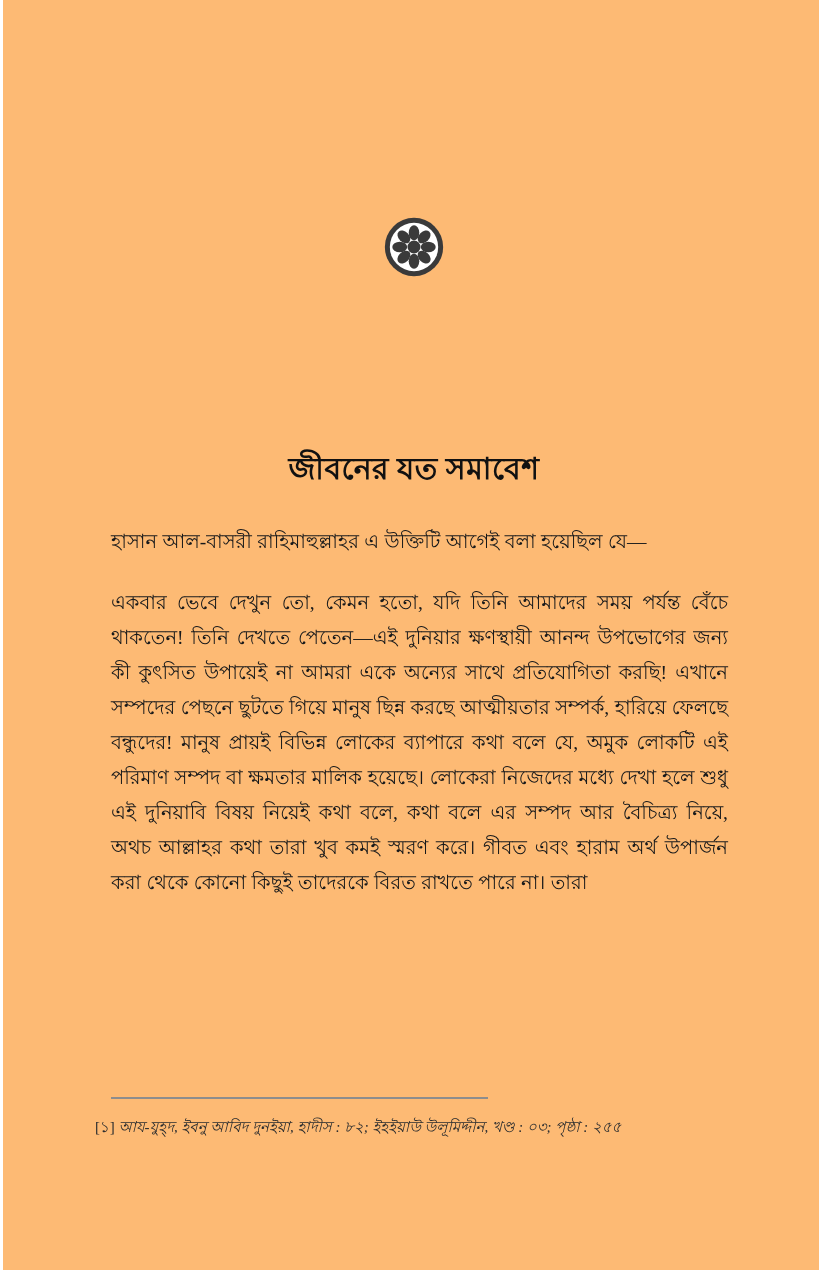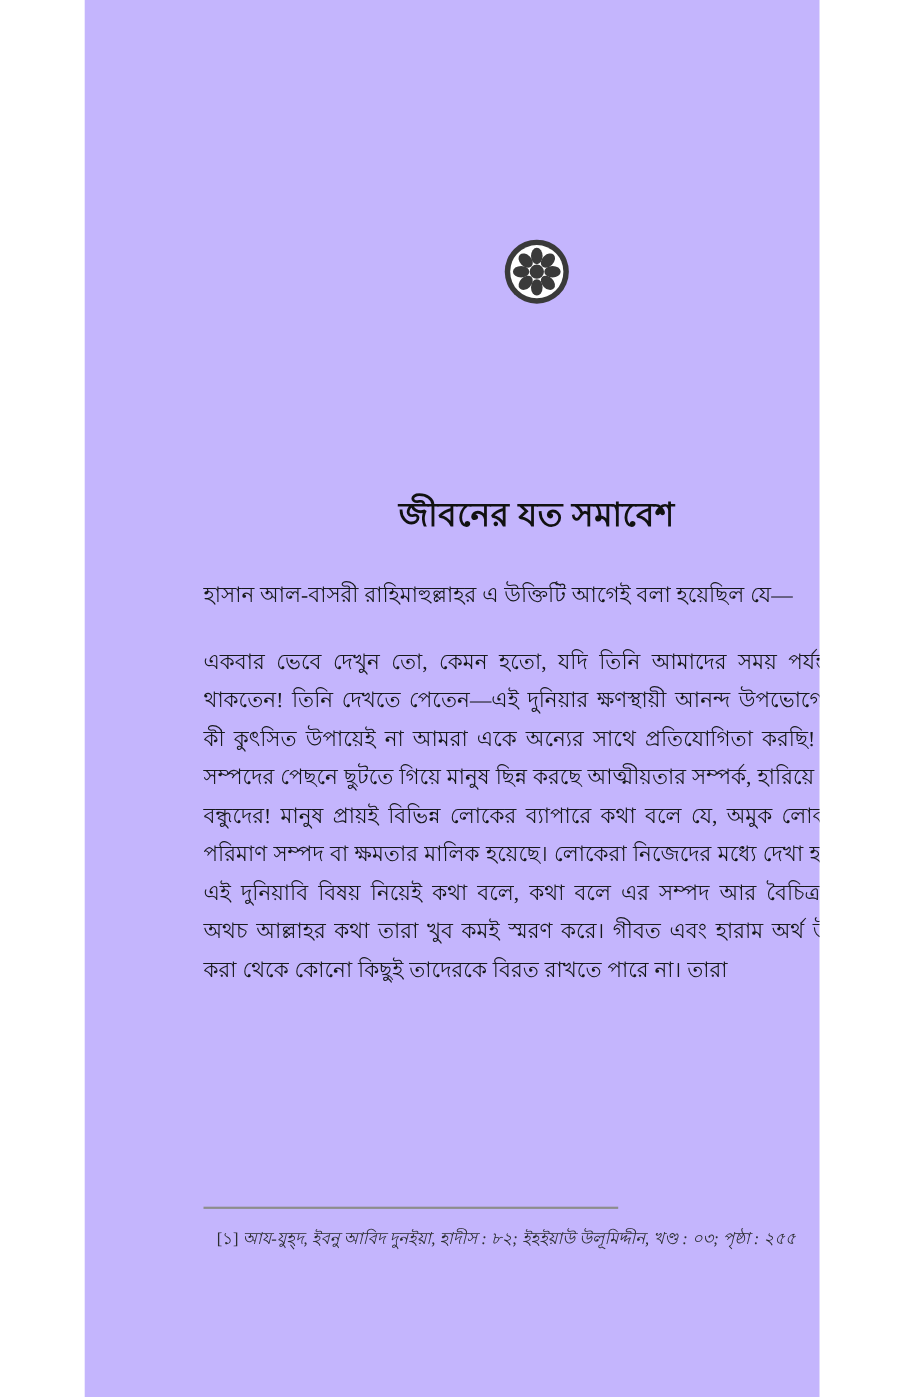--- a/index.html
+++ b/index.html
@@ -3,24 +3,24 @@
 <meta charset="utf-8">
 <style>
   html, body {
     margin: 0;
     padding: 0;
     background: #ffffff;
   }
 
   .page {
     position: relative;
-    width: 668px;
+    width: 816px;
     height: 1270px;
     margin: 0 auto;
-    background: #c4b5fd;
+    background: #fdba74;
     overflow: hidden;
     font-family: "Liberation Serif", "DejaVu Serif", serif;
     color: #000000;
   }
 
   
   .ornament-wrap {
     position: absolute;
     top: 216px;
     left: 0;
@@ -105,21 +105,21 @@
   .footnote-rule {
     position: absolute;
     left: 108px;
     top: 1097px;
     width: 377px;
     height: 2px;
     background: #8d8d8d;
   }
   .footnote {
     position: absolute;
-    left: 120px;
+    left: 92px;
     top: 1115px;
     width: 640px;
     font-size: 15px;
     line-height: 24px;
     font-style: italic;
     color: #2a2c2e;
   }
   .footnote .fn-marker {
     font-style: normal;
   }

